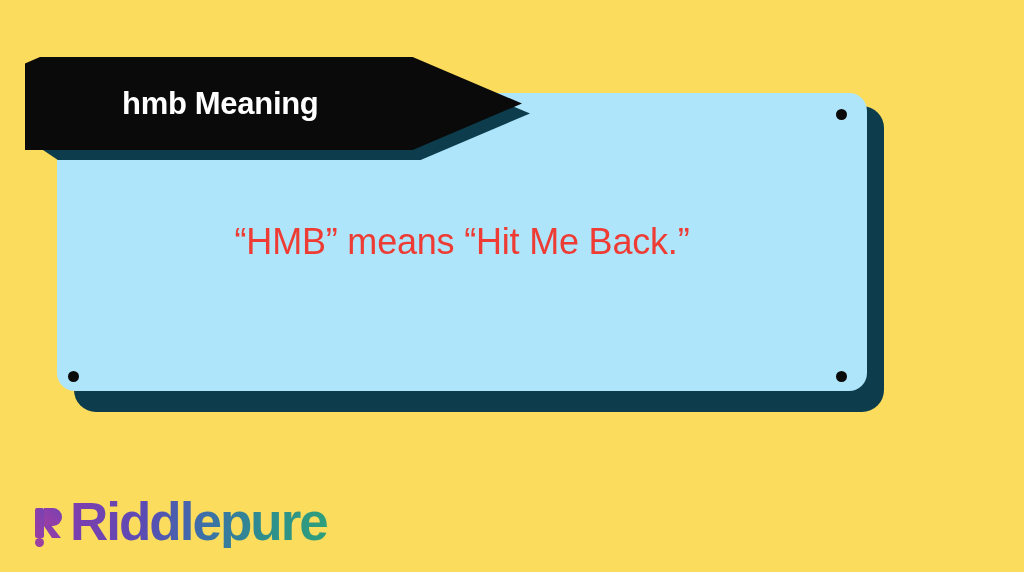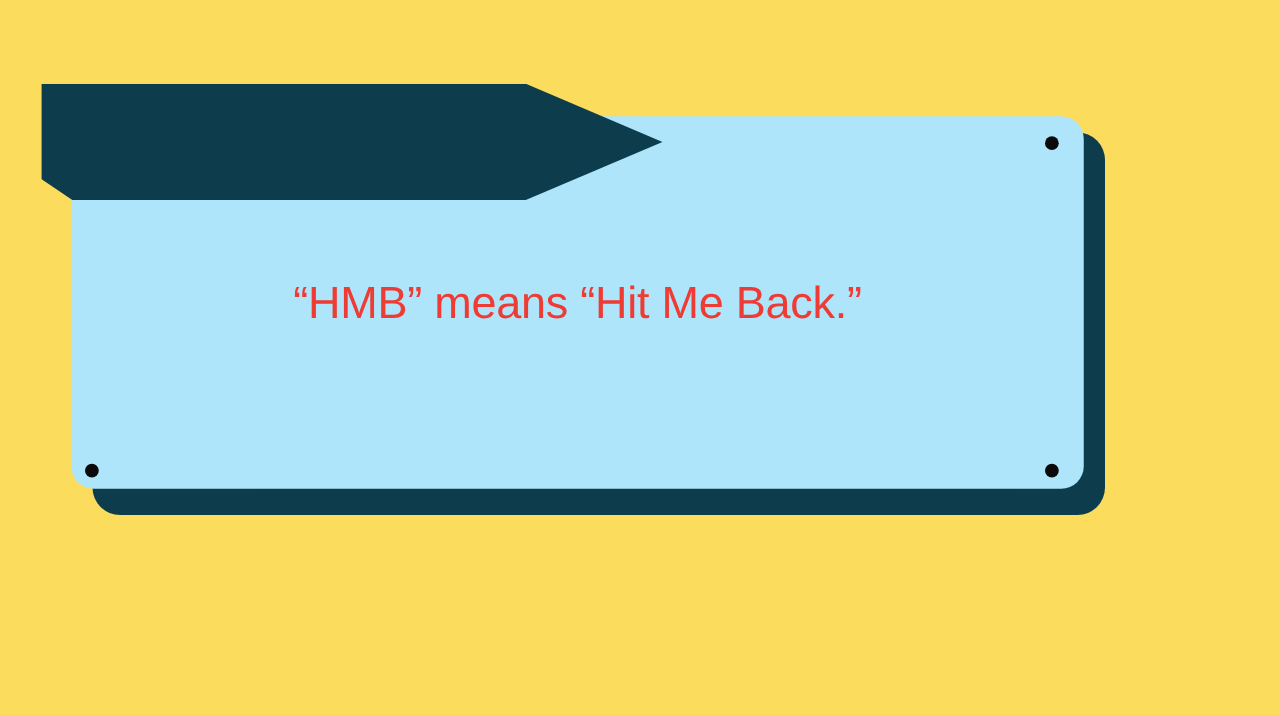--- a/index.html
+++ b/index.html
@@ -151,15 +151,40 @@
   <div class="rivet rivet-tr"></div>
   <div class="rivet rivet-bl"></div>
   <div class="rivet rivet-br"></div>
 
   <div class="statement-wrap">
     <div class="statement">“HMB” means “Hit Me Back.”</div>
   </div>
 
   <div class="ribbon-shadow"></div>
 
+  <div class="ribbon">
+    <div class="ribbon-title">hmb Meaning</div>
+  </div>
 
+  <div class="logo">
+    <div class="logo-mark">
+      <svg width="40" height="56" viewBox="0 0 40 56" aria-hidden="true">
+        <defs>
+          <linearGradient id="gmark" x1="0" y1="1" x2="1" y2="0">
+            <stop offset="0%" stop-color="#9B3FA0"></stop>
+            <stop offset="55%" stop-color="#8A3FAD"></stop>
+            <stop offset="100%" stop-color="#7244B2"></stop>
+          </linearGradient>
+        </defs>
+
+        <rect x="5" y="16" width="9" height="30" rx="2" fill="url(#gmark)"></rect>
+
+        <path d="M14 16 H23 a9 9 0 0 1 0 18 H14 z" fill="url(#gmark)"></path>
+
+        <path d="M20 32 L31 46 L22 46 L14 34 z" fill="url(#gmark)"></path>
+
+        <circle cx="9.5" cy="50.5" r="4.5" fill="#9B3FA0"></circle>
+      </svg>
+    </div>
+    <div class="logo-wordmark">Riddlepure</div>
+  </div>
 
 </div>
 
 </body></html>

